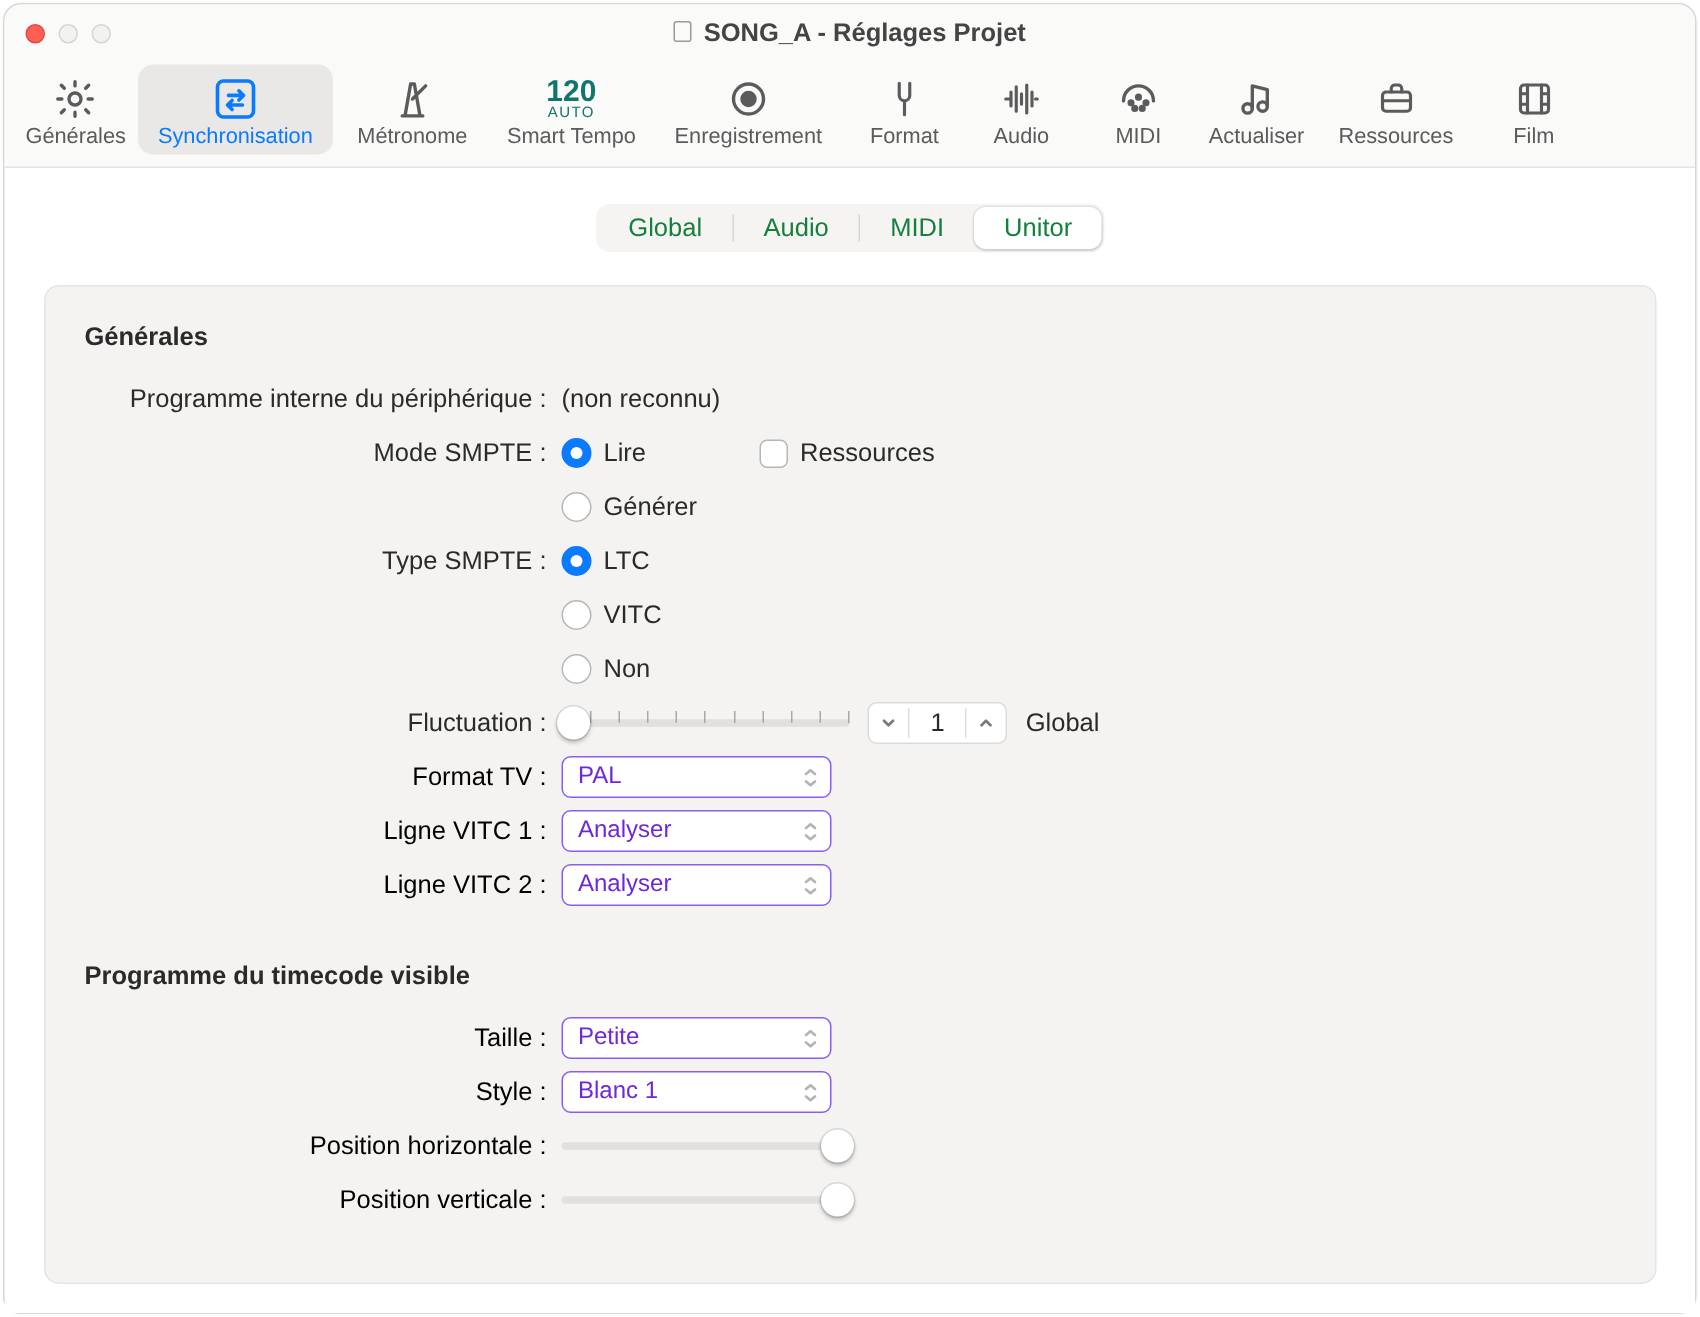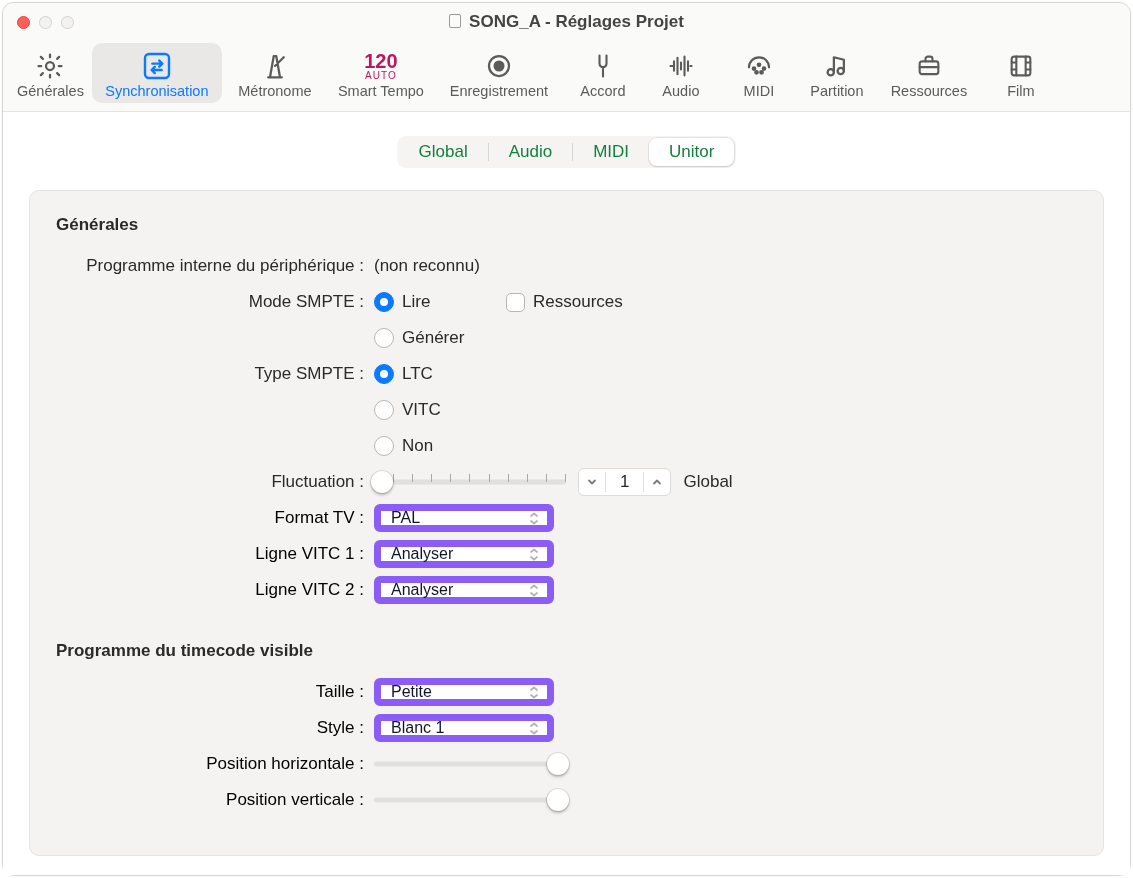--- a/index.html
+++ b/index.html
@@ -204,23 +204,23 @@
   }
 
   .select {
     display: flex;
     align-items: center;
     justify-content: space-between;
     width: 180px;
     height: 28px;
     padding: 0 8px 0 10px;
     background: #ffffff;
-    border: 7px solid #8b5cf6;
+    border: 1px solid #8b5cf6;
     border-radius: 6px;
-    color: #0f172a;
+    color: #6d28d9;
     font-size: 16px;
   }
   .select .arrows {
     display: flex; flex-direction: column; gap: 1px;
     color: #b5b4b2;
   }
   .select .arrows svg { display: block; }
 
   .slider {
     position: relative;
@@ -315,21 +315,21 @@
     <div class="tbtn med">
       <div class="ticon">
         <svg width="30" height="30" viewBox="0 0 24 24">
             <path d="M8 21h8l-3-17h-2zM6.5 21h11M12 12l7-7"></path>
           </svg>
       </div>
       <div class="tlabel">Métronome</div>
     </div>
 
     <div class="tbtn med">
-      <div class="ticon" style="flex-direction:column;line-height:1;color:#be185d;">
+      <div class="ticon" style="flex-direction:column;line-height:1;color:#0f766e;">
         <span style="font-size:20px;font-weight:600;">120</span>
         <span style="font-size:10px;letter-spacing:1px;">AUTO</span>
       </div>
       <div class="tlabel">Smart Tempo</div>
     </div>
 
     <div class="tbtn wide">
       <div class="ticon">
         <svg width="30" height="30" viewBox="0 0 24 24">
             <circle cx="12" cy="12" r="8"></circle>
@@ -338,21 +338,21 @@
       </div>
       <div class="tlabel">Enregistrement</div>
     </div>
 
     <div class="tbtn">
       <div class="ticon">
         <svg width="28" height="30" viewBox="0 0 24 24">
             <path d="M9 3v7a3 3 0 0 0 6 0V3M12 13v8"></path>
           </svg>
       </div>
-      <div class="tlabel">Accord</div>
+      <div class="tlabel">Format</div>
     </div>
 
     <div class="tbtn">
       <div class="ticon">
         <svg width="30" height="28" viewBox="0 0 24 24">
             <path d="M3 12h2M6 8v8M9 5v14M12 9v6M15 4v16M18 8v8M21 12h-1"></path>
           </svg>
       </div>
       <div class="tlabel">Audio</div>
     </div>
@@ -372,21 +372,21 @@
     </div>
 
     <div class="tbtn">
       <div class="ticon">
         <svg width="30" height="30" viewBox="0 0 24 24">
             <circle cx="7" cy="17" r="2.5"></circle>
             <path d="M9.5 17V5l8 2M17.5 7v9"></path>
             <circle cx="15" cy="16" r="2.5"></circle>
           </svg>
       </div>
-      <div class="tlabel">Partition</div>
+      <div class="tlabel">Actualiser</div>
     </div>
 
     <div class="tbtn med">
       <div class="ticon">
         <svg width="30" height="28" viewBox="0 0 24 24">
             <rect x="4" y="8" width="16" height="11" rx="2"></rect>
             <path d="M9 8V6a2 2 0 0 1 2-2h2a2 2 0 0 1 2 2v2M4 13h16"></path>
           </svg>
       </div>
       <div class="tlabel">Ressources</div>

